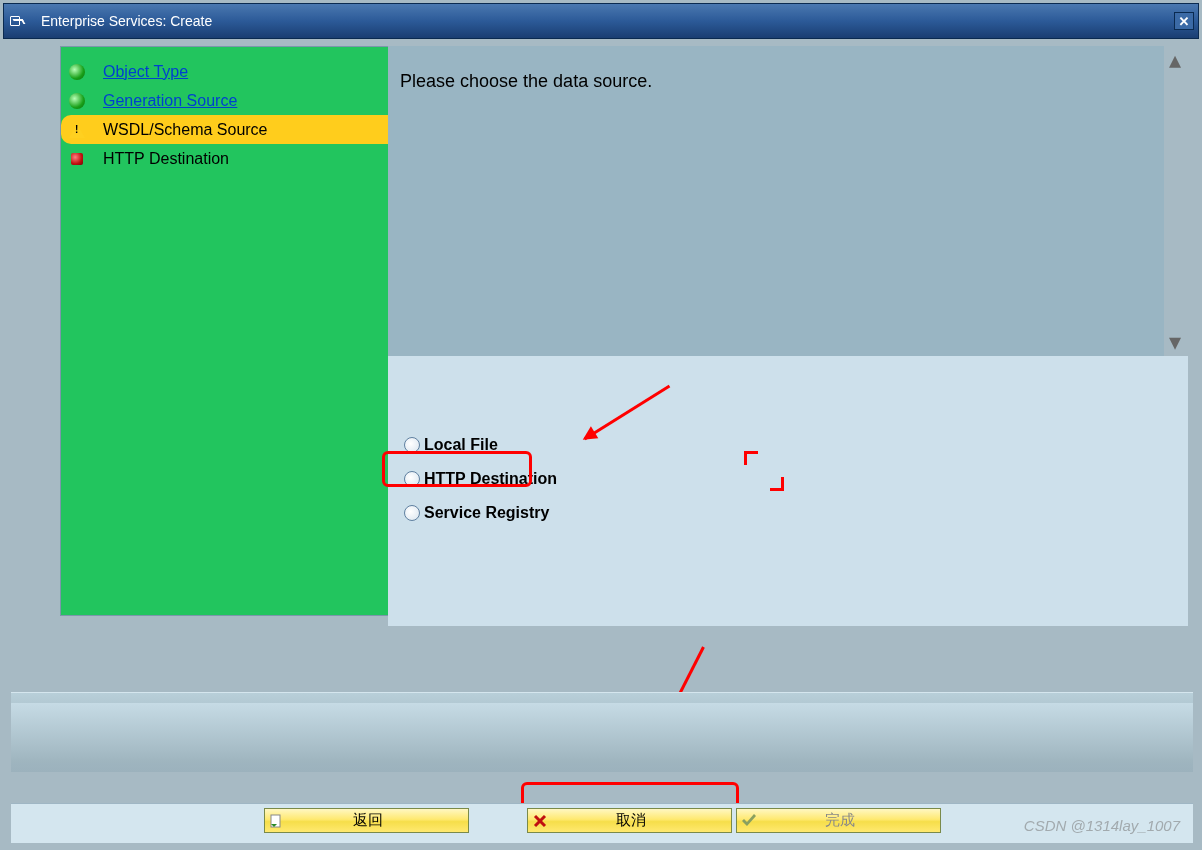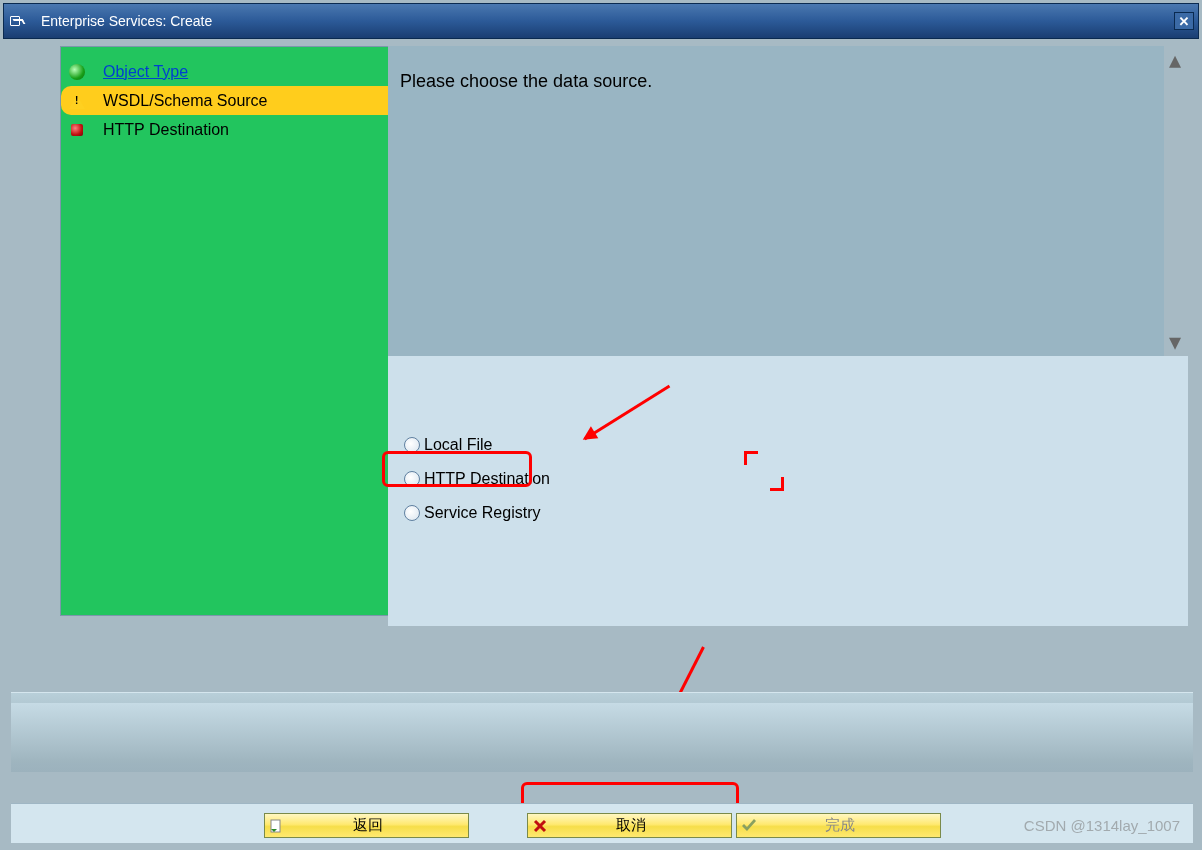--- a/index.html
+++ b/index.html
@@ -52,20 +52,21 @@
 .scroll-col{
   position:absolute; top:46px; right:12px; width:30px; height:310px;
   display:flex; flex-direction:column; justify-content:space-between; align-items:center;
   color:#555;
 }
 .scroll-col .arr{ font-size:24px; color:#666; user-select:none; }
 
 .right-body{
   position:absolute; top:356px; left:388px; width:800px; height:270px;
   background:#cde0eb;
+  font-weight:bold;
 }
 .radio-group{ position:absolute; top:72px; left:12px; font-size:16px; color:#000; }
 .radio-row{ display:flex; align-items:center; height:34px; padding-left:4px; }
 .radio-row .rb{
   width:16px; height:16px; border:1px solid #6080a0; border-radius:50%;
   background:radial-gradient(circle at 40% 40%,#fff,#d8e4ee); margin-right:4px;
   display:flex; align-items:center; justify-content:center; cursor:pointer;
 }
 .radio-row .rb.sel::after{ content:""; width:6px; height:6px; background:#1a4b8c; border-radius:50%; }
 
@@ -89,51 +90,55 @@
 }
 .stripe-inner{
   position:absolute; left:0; right:0; top:10px; height:60px;
   background:linear-gradient(to bottom,#c6dbe5,#9eb4be);
 }
 
 
 .btnbar{
   position:absolute; left:11px; right:9px; bottom:7px; height:40px;
   background:#d4e6ef; border-top:1px solid #9fb6c4;
-  display:flex; justify-content:center; align-items:center; gap:4px; padding-top:4px;
+  display:flex; justify-content:center; align-items:flex-start; gap:4px; padding-top:4px;
 }
 .btn{
   width:205px; height:25px; border:1px solid #7a8a4a;
   background:linear-gradient(to bottom,#fff7c2 0%,#ffe970 45%,#f6de4a 55%,#ffe970 100%);
   display:flex; align-items:center; font-size:15px; cursor:pointer; position:relative;
 }
 .btn.disabled{ color:#888; }
 .btn .bicon{ width:22px; height:22px; margin:0 1px; display:flex; align-items:center; justify-content:center; }
 .btn .blabel{ flex:1; text-align:center; padding-right:20px; }
 
-.watermark{ position:absolute; right:22px; bottom:16px; font-size:15px; color:rgba(120,120,120,0.55); pointer-events:none; }
+.watermark{ position:absolute; right:22px; bottom:16px; font-size:15px; font-style:italic; color:rgba(120,120,120,0.55); pointer-events:none; }
 
 
 svg{ display:block; }
 </style>
 </head>
 <body>
 
 <div class="titlebar">
   <span class="tb-icon"></span>
   <span>Enterprise Services: Create</span>
   <span class="spacer"></span>
   <div class="close">✕</div>
 </div>
 
 <div class="left-panel">
   <div class="step-list" id="step-list">
       <div class="step">
         <span class="ic ic-green"></span>
         <a>Object Type</a>
+      </div>
+      <div class="step">
+        <span class="ic ic-green"></span>
+        <a>Generation Source</a>
       </div>
       <div class="step active">
         <span class="ic ic-yellow"></span>
         <span class="plain">WSDL/Schema Source</span>
       </div>
       <div class="step">
         <span class="ic ic-red"></span>
         <span class="plain">HTTP Destination</span>
       </div>
     </div>

